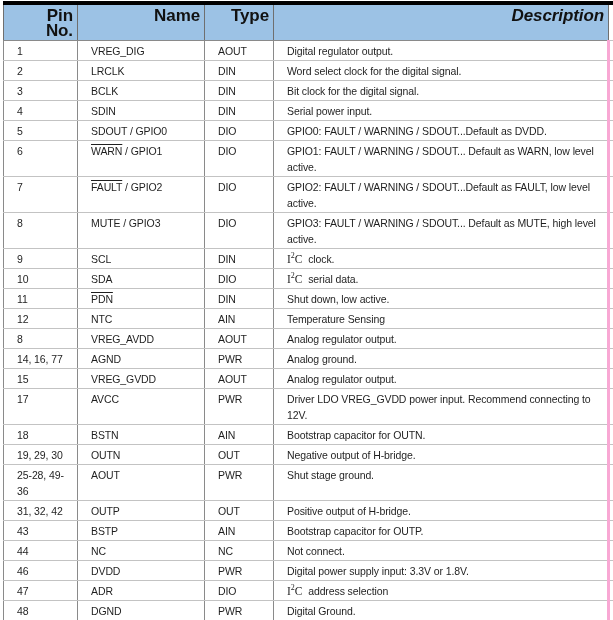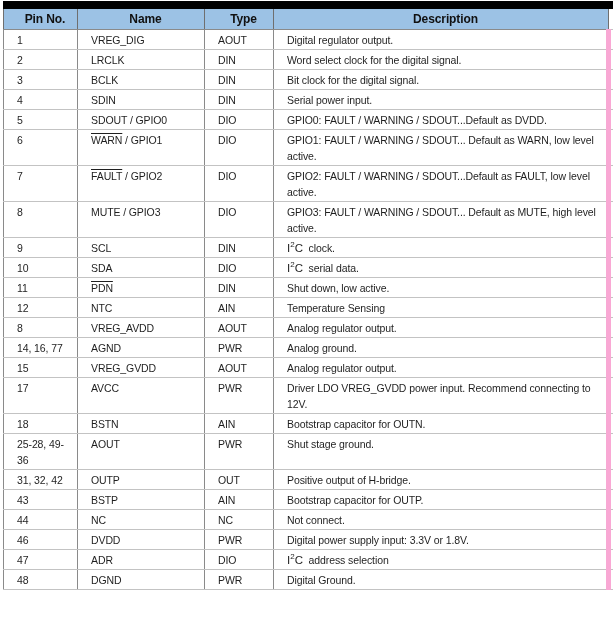--- a/index.html
+++ b/index.html
@@ -26,61 +26,61 @@
     letter-spacing: -0.1px;
   }
   col.c-pin  { width: 74px;  }
   col.c-name { width: 127px; }
   col.c-type { width: 69px;  }
   col.c-desc { width: 335px; }
   col.c-sp   { width: 5px;   }
 
   th {
     background: #9cc2e5;
-    border-top: 8px solid #000000;
+    border-top: 4px solid #000000;
     border-bottom: 1px solid #8a8a8a;
     border-left: 1px solid #6f6f6f;
     font-weight: bold;
-    font-size: 12px;
+    font-size: 17px;
     color: #111111;
-    text-align: center;
+    text-align: right;
     vertical-align: top;
     padding: 3px 4px 2px 13px;
     line-height: 15px;
   }
-  th.last { border-right: 1px solid #6f6f6f; }
+  th.last { border-right: 1px solid #6f6f6f; font-style: italic; }
   th.spacer {
     background: #ffffff;
     border-left: none;
     border-bottom: 1px solid #c3c3c3;
     padding: 0;
   }
 
   td {
     border-bottom: 1px solid #c3c3c3;
     border-left: 1px solid #8a8a8a;
     vertical-align: top;
     padding: 2px 4px 1px 13px;
     line-height: 16px;
     height: 16px;
     overflow: hidden;
   }
-  td.col-desc { border-right: 5px solid #f9a8d4; }
+  td.col-desc { border-right: 3px solid #f9a8d4; }
   td.spacer {
     border-left: none;
     border-right: none;
     padding: 0;
   }
 
   span.ov {
     text-decoration: overline;
     text-decoration-thickness: 1px;
   }
   span.i2c {
-    font-family: Liberation Sans, sans-serif;
+    font-family: Liberation Serif, serif;
     font-size: 11.5px;
     letter-spacing: 0;
   }
   span.i2c sup {
     font-size: 8px;
     line-height: 0;
   }
 </style>
 </head>
 <body>
@@ -217,20 +217,27 @@
           <td class="spacer"></td>
         </tr>
         <tr>
           <td class="col-pin">18</td>
           <td class="col-name">BSTN</td>
           <td class="col-type">AIN</td>
           <td class="col-desc">Bootstrap capacitor for OUTN.</td>
           <td class="spacer"></td>
         </tr>
         <tr>
+          <td class="col-pin">19, 29, 30</td>
+          <td class="col-name">OUTN</td>
+          <td class="col-type">OUT</td>
+          <td class="col-desc">Negative output of H-bridge.</td>
+          <td class="spacer"></td>
+        </tr>
+        <tr>
           <td class="col-pin">25-28, 49-36</td>
           <td class="col-name">AOUT</td>
           <td class="col-type">PWR</td>
           <td class="col-desc">Shut stage ground.</td>
           <td class="spacer"></td>
         </tr>
         <tr>
           <td class="col-pin">31, 32, 42</td>
           <td class="col-name">OUTP</td>
           <td class="col-type">OUT</td>

